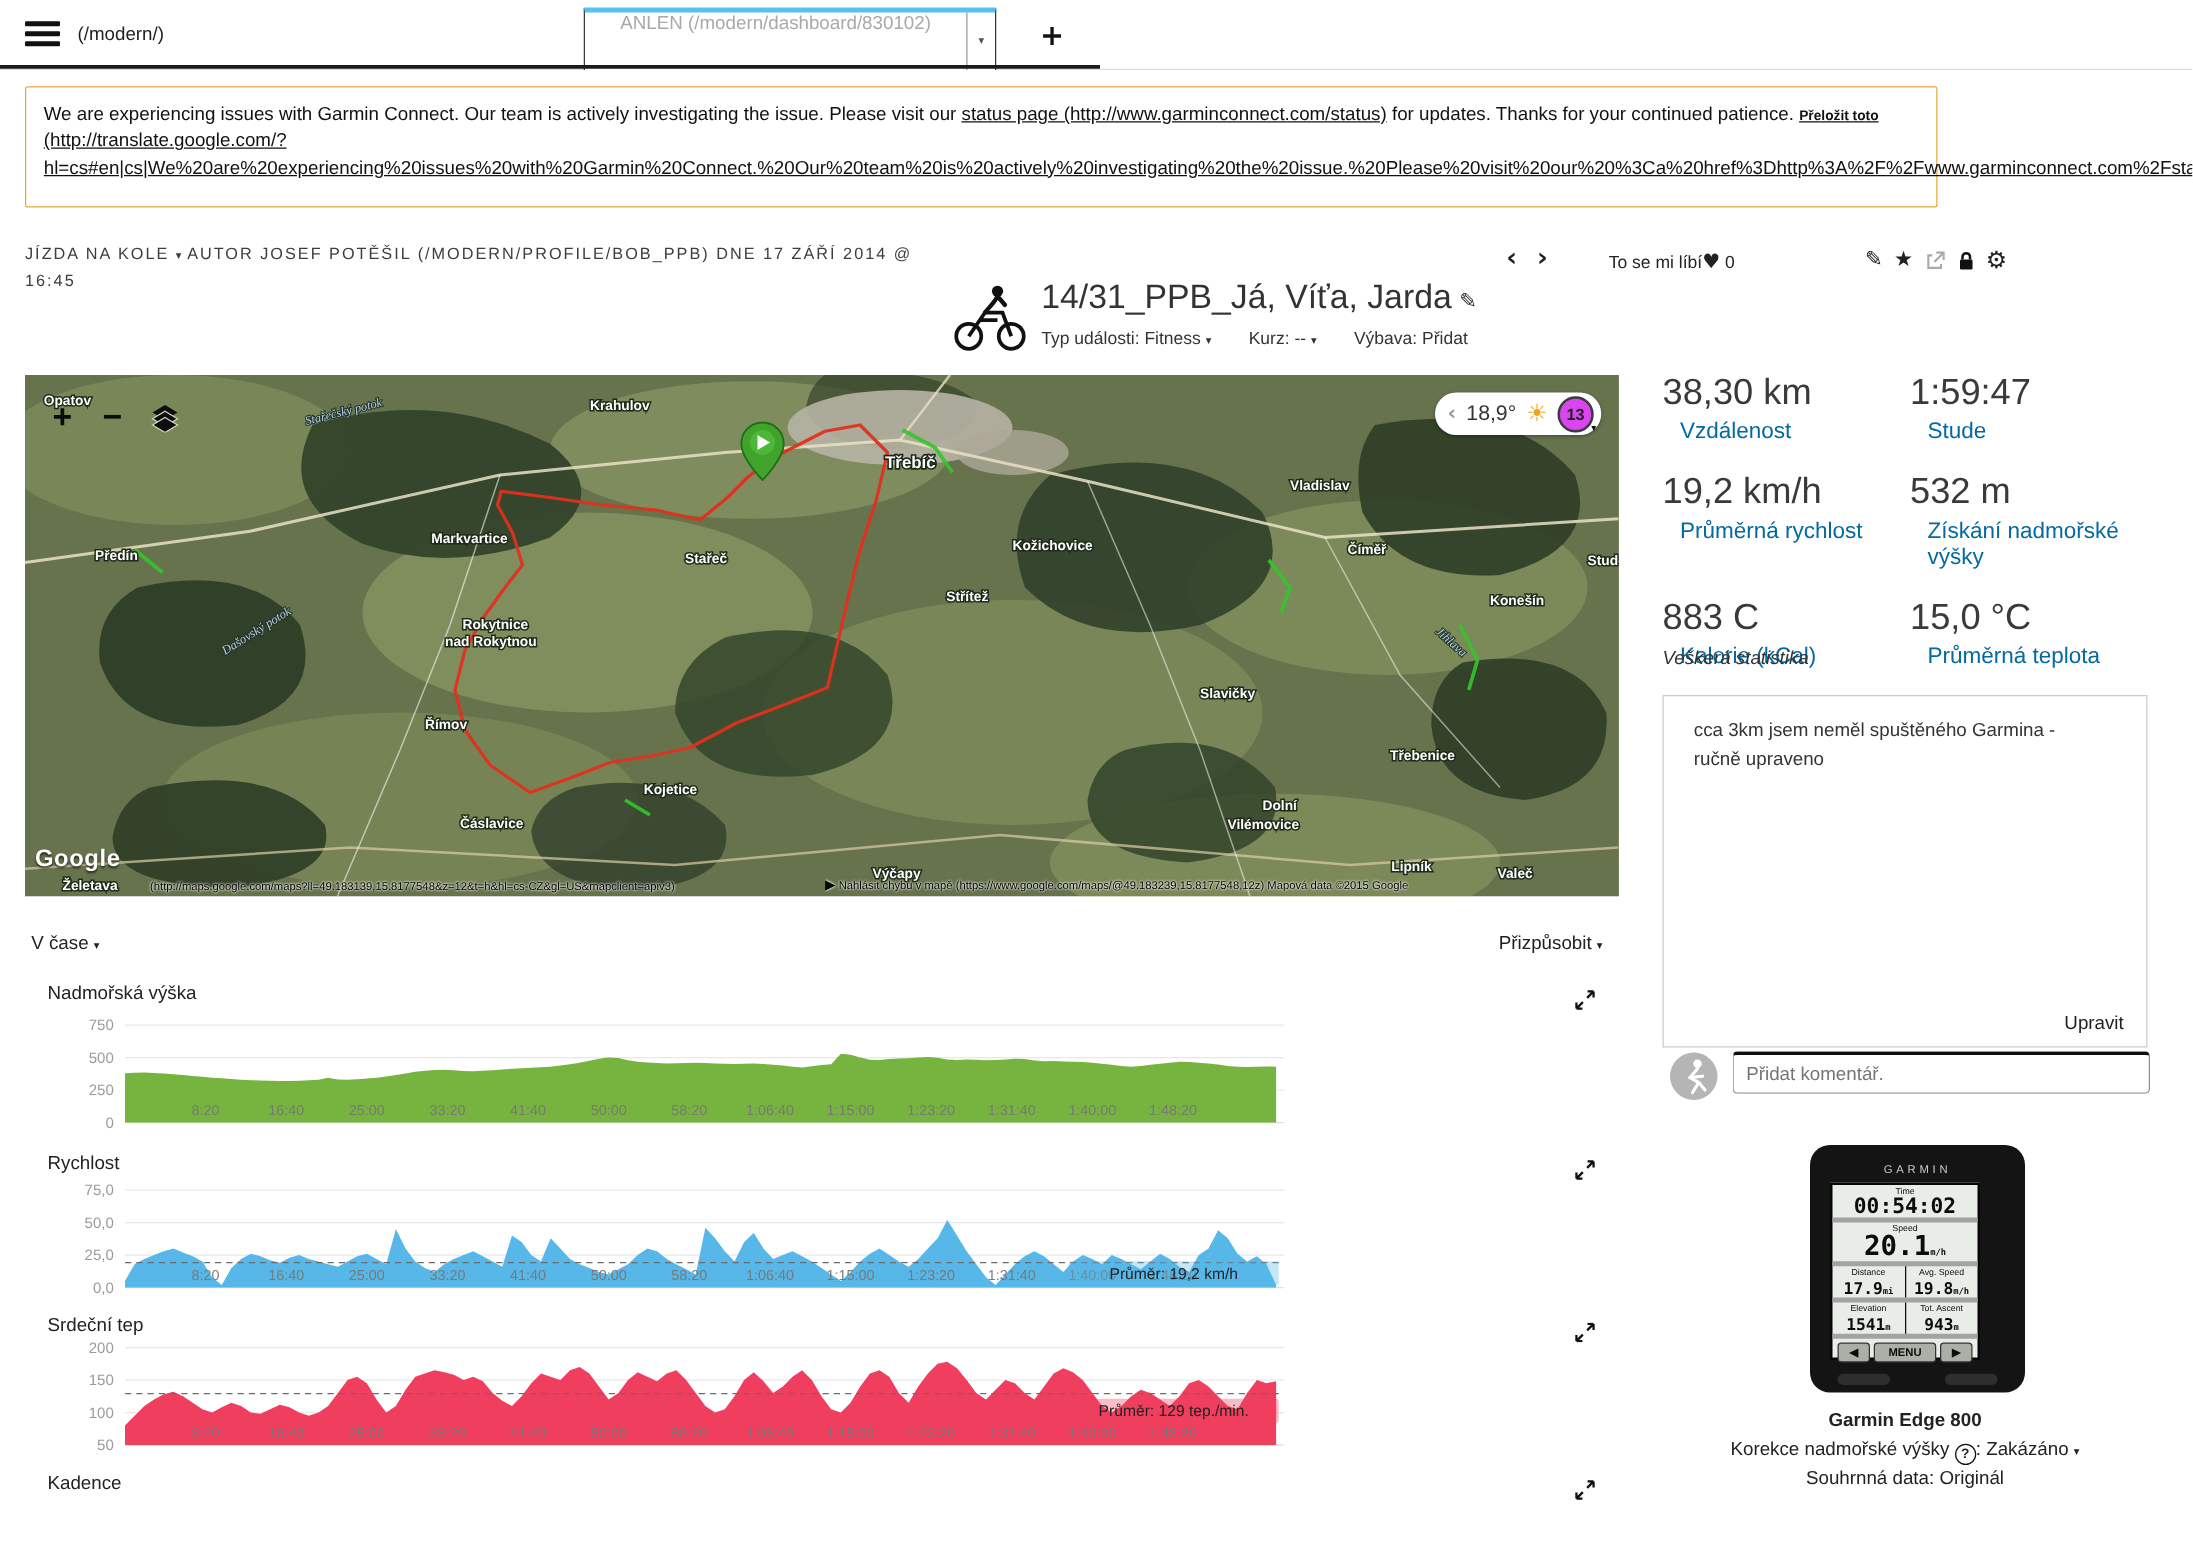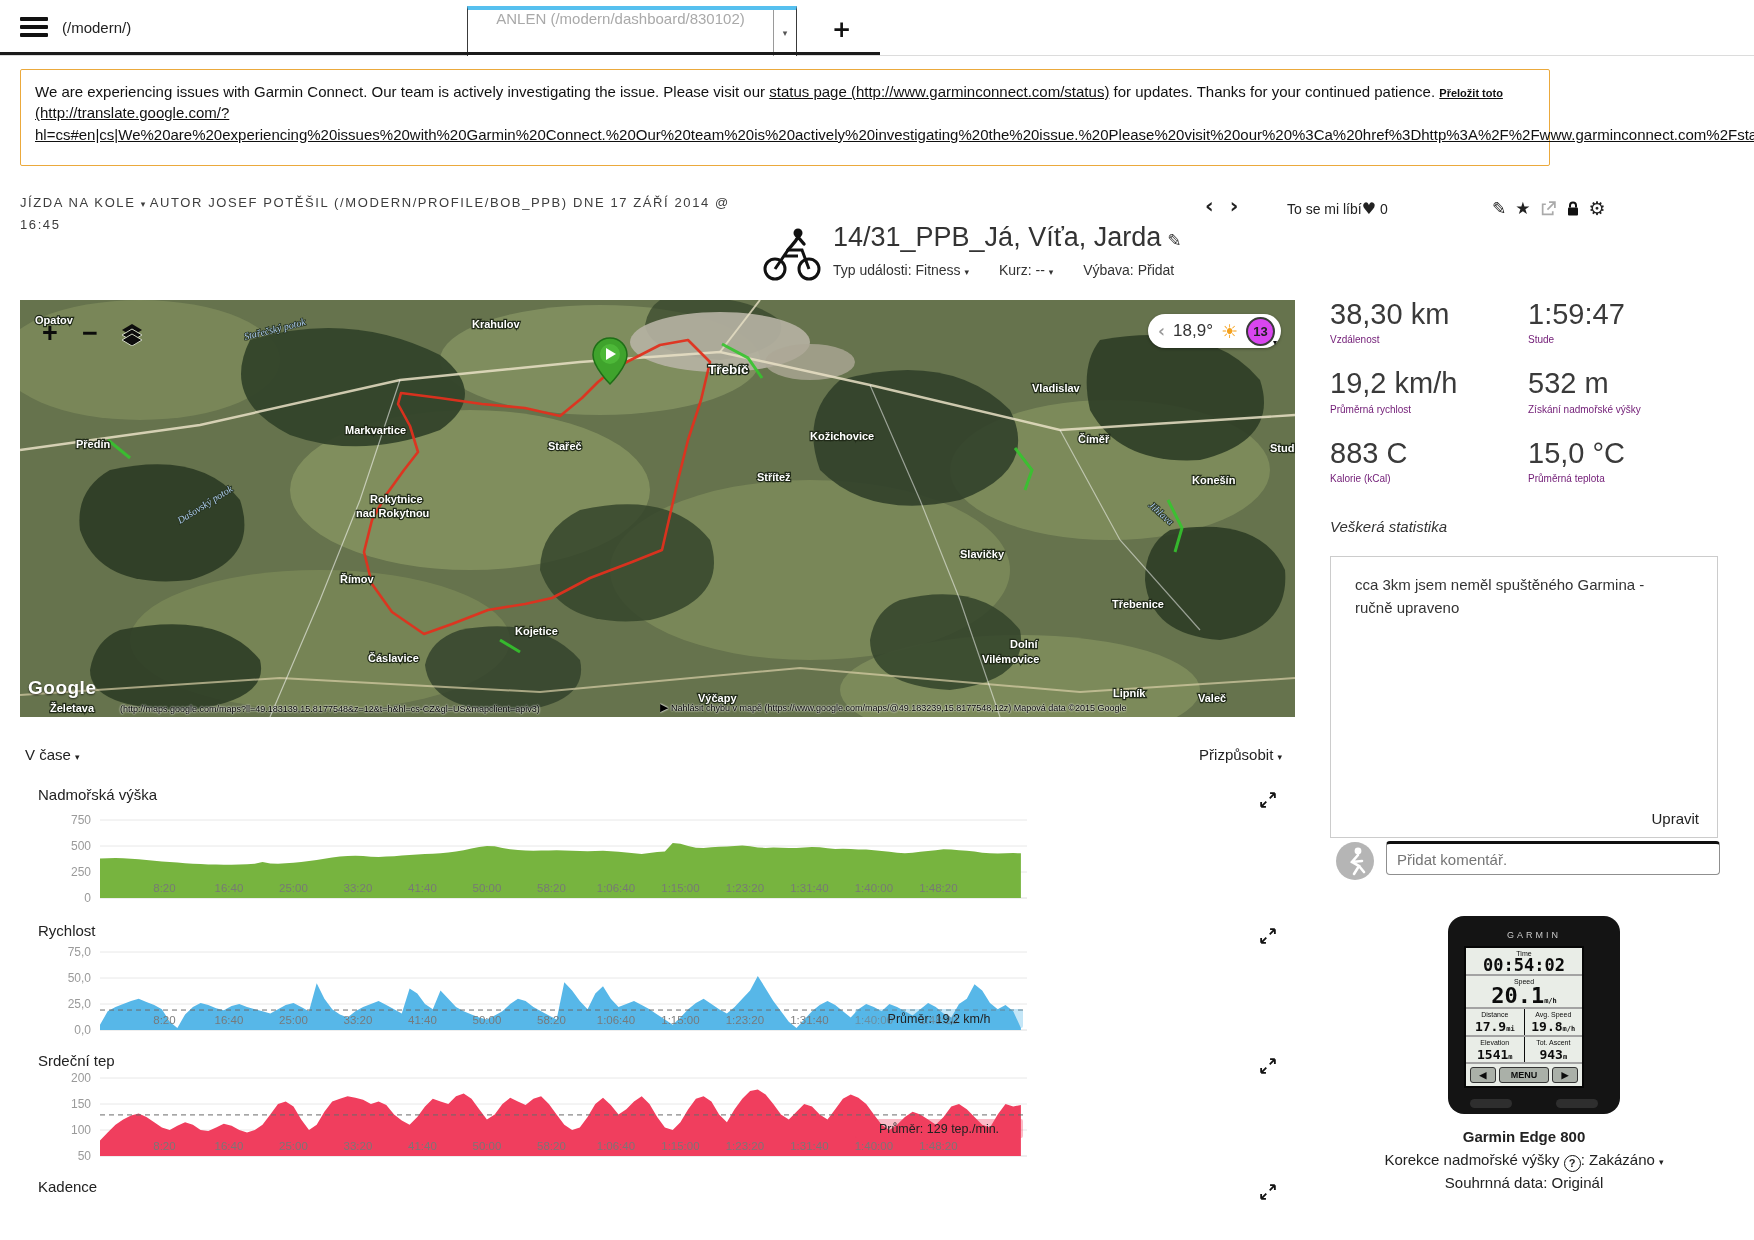--- a/index.html
+++ b/index.html
@@ -69,36 +69,36 @@
   .charttitle{font-size:15px;color:#222;}
   .chartsvg{position:absolute;}
   .chartsvg text.ytick{font-size:12px;fill:#9a9a9a;font-family:"Liberation Sans",sans-serif;}
   .chartsvg text.xtick{font-size:11.5px;fill:#777;opacity:.95;font-family:"Liberation Sans",sans-serif;}
   .chartsvg text.avg{font-size:12.5px;fill:#222;font-family:"Liberation Sans",sans-serif;}
   .expand{width:16px;height:16px;cursor:pointer;}
 
   
   .stats-grid{left:1330px;top:298px;width:410px;display:grid;grid-template-columns:198px 200px;row-gap:22px;}
   .stat .v{font-size:29px;font-weight:300;color:#3a3a3a;line-height:1.15;}
-  .stat .l{font-size:10px;color:#701a75;margin-top:3px;}
+  .stat .l{font-size:18px;color:#0369a1;margin-top:3px;margin-left:14px;}
   .allstats{left:1330px;top:518px;font-size:15px;color:#333;cursor:pointer;font-style:italic;}
   .notebox{left:1330px;top:556px;width:388px;height:282px;border:1px solid #ccc;background:#fff;box-sizing:border-box;}
   .notebox .txt{position:absolute;left:24px;top:16px;width:330px;font-size:15px;color:#333;line-height:1.55;}
   .notebox .edit{position:absolute;right:18px;bottom:10px;font-size:15px;color:#222;cursor:pointer;}
   .avatar{left:1336px;top:842px;width:38px;height:38px;border-radius:50%;background:#b5b5b5;overflow:hidden;}
   .cmt{left:1386px;top:841px;width:312px;height:30px;border:1px solid #8f8f8f;border-top:3px solid #101010;
        border-radius:4px;font-size:15px;color:#555;padding:0 10px;font-family:"Liberation Sans","DejaVu Sans",sans-serif;}
 
   
   .device{left:1448px;top:916px;width:172px;height:198px;background:#141414;border-radius:16px;}
   .device .brand{position:absolute;left:0;top:14px;width:100%;text-align:center;color:#c9c9c9;
                  font-size:9px;letter-spacing:3px;}
   .screen{position:absolute;left:16px;top:30px;width:116px;height:138px;background:#e9ede7;
           border:2px solid #060606;display:flex;flex-direction:column;font-family:"DejaVu Sans Mono",monospace;color:#0c0c0c;}
-  .srow{border-bottom:2px solid #a3a3a3;text-align:center;line-height:1;}
+  .srow{border-bottom:4px solid #a3a3a3;text-align:center;line-height:1;}
   .srow .lbl{font-size:7px;padding-top:2px;font-family:"Liberation Sans",sans-serif;}
   .srow .big{font-weight:bold;}
   .scell{display:flex;}
   .scell>div{flex:1;border-right:1px solid #0c0c0c;}
   .scell>div:last-child{border-right:none;}
   .unit{font-size:7px;font-weight:bold;}
   .menurow{display:flex;gap:3px;padding:3px 4px;border-bottom:none;}
   .mbtn{background:#aab0a8;border:1px solid #333;border-radius:3px;font-size:9px;font-weight:bold;
         font-family:"Liberation Sans",sans-serif;line-height:14px;}
   .bumps{position:absolute;bottom:6px;left:0;width:100%;display:flex;justify-content:space-around;}

